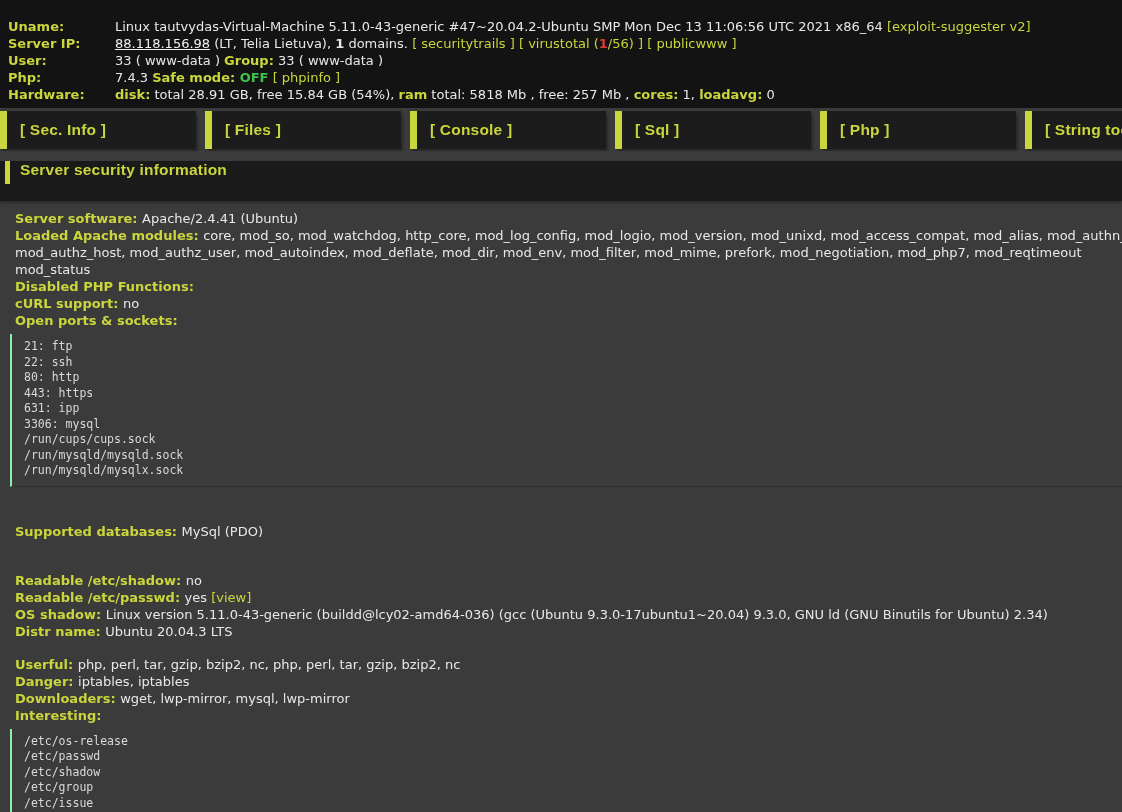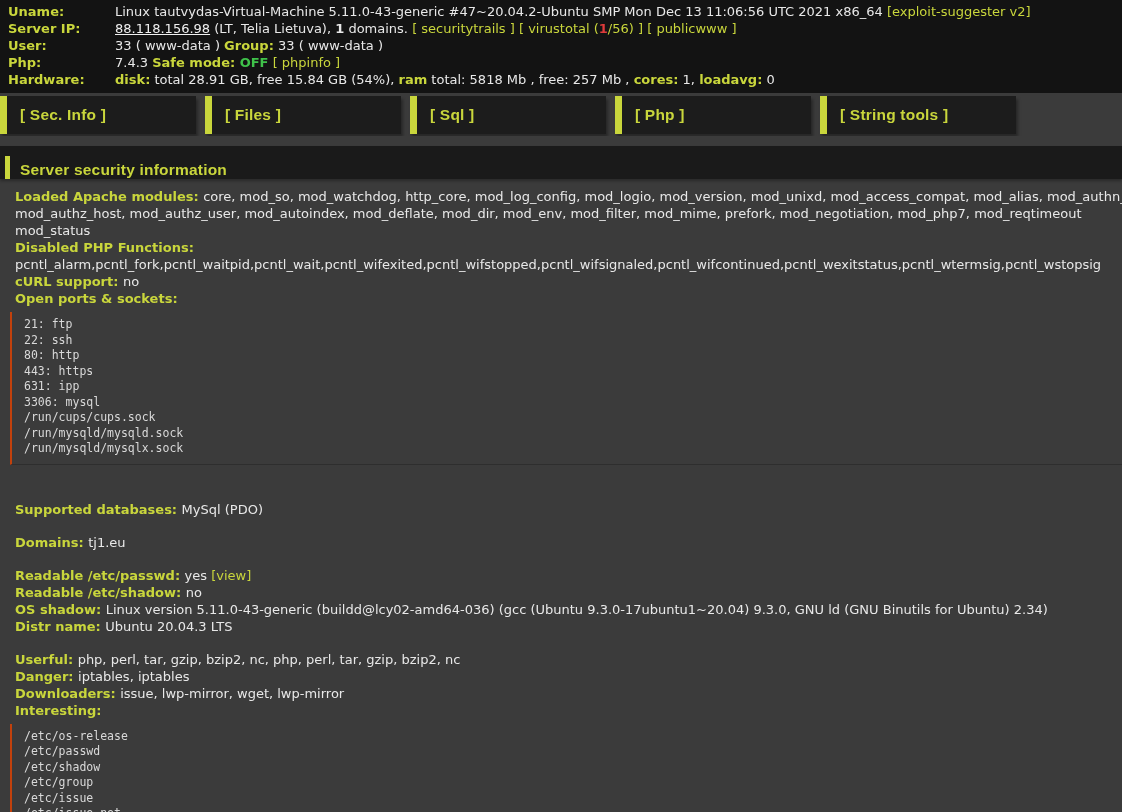--- a/index.html
+++ b/index.html
@@ -6,21 +6,21 @@
   html, body { width: 1122px; height: 812px; overflow: hidden; }
   body {
     background: var(--body_bg, #3b3b3b);
     font-family: "DejaVu Sans", "Liberation Sans", sans-serif;
     font-size: 13px;
     color: var(--text, #e8e8e8);
   }
   
   .top-header {
     background: var(--header_bg, #131313);
-    padding: 3px 8px 5px 8px;
+    padding: 18px 8px 5px 8px;
   }
   .info-row { display: flex; line-height: 17px; white-space: nowrap; overflow: hidden; }
   .info-label {
     width: 107px; flex: 0 0 107px;
     color: var(--accent, #c9d63c); font-weight: bold;
   }
   .accent-b { color: var(--accent, #c9d63c); font-weight: bold; }
   .val-b { font-weight: bold; }
   .green-b { color: var(--green, #3fc24a); font-weight: bold; }
   .red-b { color: var(--red, #e03b3b); font-weight: bold; }
@@ -38,23 +38,23 @@
     display: flex; align-items: center;
     padding-left: 13px;
     color: var(--accent, #c9d63c);
     font-family: "Liberation Sans", sans-serif;
     font-weight: bold; font-size: 15.5px; letter-spacing: 0.2px;
     box-shadow: 2px 3px 3px rgba(0,0,0,0.35);
     cursor: pointer; white-space: nowrap;
   }
   
   .section-bar {
-    margin-top: 10px; height: 33px;
+    margin-top: 10px; height: 40px;
     background: #1a1a1a;
-    display: flex; align-items: flex-end;
+    display: flex; align-items: flex-start;
     box-shadow: 0 2px 3px rgba(0,0,0,0.3);
   }
   .section-bar .bar-accent {
     width: 5px; height: 23px;
     background: var(--accent, #c9d63c);
     margin: 0 10px 0 5px;
   }
   .section-title {
     color: var(--accent, #c9d63c);
     font-family: "Liberation Sans", sans-serif;
@@ -65,21 +65,21 @@
   .line { line-height: 17px; }
   .clip { white-space: nowrap; overflow: hidden; }
   .blank { height: 16px; }
   .blank-lg { height: 30px; }
   pre.mono-box {
     font-family: "DejaVu Sans Mono", "Liberation Mono", monospace;
     font-size: 11.5px; line-height: 15.5px;
     color: #d9d9d9;
     margin: 5px 0 6px -5px;
     padding: 5px 0 7px 12px;
-    border-left: 2px solid #c2410c;
+    border-left: 2px solid #86efac;
     border-bottom: 1px solid #2e2e2e;
   }
 </style>
 </head>
 <body>
 
 <header class="top-header">
   <div class="info-row">
     <span class="info-label">Uname:</span>
     <span><span>Linux tautvydas-Virtual-Machine 5.11.0-43-generic #47~20.04.2-Ubuntu SMP Mon Dec 13 11:06:56 UTC 2021 x86_64 </span><a class="link-yellow">[exploit-suggester v2]</a></span>
@@ -98,61 +98,61 @@
   </div>
   <div class="info-row">
     <span class="info-label">Hardware:</span>
     <span><span class="accent-b">disk:</span><span> total 28.91 GB, free 15.84 GB (54%), </span><span class="accent-b">ram</span><span> total: 5818 Mb , free: 257 Mb , </span><span class="accent-b">cores:</span><span> 1, </span><span class="accent-b">loadavg:</span><span> 0</span></span>
   </div>
 </header>
 
 <nav class="tab-strip">
   <div class="tab">[ Sec. Info ]</div>
   <div class="tab">[ Files ]</div>
+  <div class="tab">[ Console ]</div>
   <div class="tab">[ Sql ]</div>
   <div class="tab">[ Php ]</div>
   <div class="tab">[ String tools ]</div>
 </nav>
 
 <div class="section-bar">
   <span class="bar-accent"></span>
   <span class="section-title">Server security information</span>
 </div>
 
 <main class="content">
+  <div class="line"><span class="accent-b">Server software: </span><span>Apache/2.4.41 (Ubuntu)</span></div>
   <div class="line clip"><span class="accent-b">Loaded Apache modules: </span><span>core, mod_so, mod_watchdog, http_core, mod_log_config, mod_logio, mod_version, mod_unixd, mod_access_compat, mod_alias, mod_authn_core</span></div>
   <div class="line clip">mod_authz_host, mod_authz_user, mod_autoindex, mod_deflate, mod_dir, mod_env, mod_filter, mod_mime, prefork, mod_negotiation, mod_php7, mod_reqtimeout</div>
   <div class="line">mod_status</div>
   <div class="line"><span class="accent-b">Disabled PHP Functions:</span></div>
-  <div class="line clip">pcntl_alarm,pcntl_fork,pcntl_waitpid,pcntl_wait,pcntl_wifexited,pcntl_wifstopped,pcntl_wifsignaled,pcntl_wifcontinued,pcntl_wexitstatus,pcntl_wtermsig,pcntl_wstopsig</div>
   <div class="line"><span class="accent-b">cURL support: </span><span>no</span></div>
   <div class="line"><span class="accent-b">Open ports &amp; sockets:</span></div>
   <pre class="mono-box">21: ftp
 22: ssh
 80: http
 443: https
 631: ipp
 3306: mysql
 /run/cups/cups.sock
 /run/mysqld/mysqld.sock
 /run/mysqld/mysqlx.sock</pre>
 
   <div class="blank-lg"></div>
   <div class="line"><span class="accent-b">Supported databases: </span><span>MySql (PDO)</span></div>
   <div class="blank"></div>
-  <div class="line"><span class="accent-b">Domains: </span><span>tj1.eu</span></div>
   <div class="blank"></div>
+  <div class="line"><span class="accent-b">Readable /etc/shadow: </span><span>no</span></div>
   <div class="line"><span class="accent-b">Readable /etc/passwd: </span><span>yes </span><a class="link-yellow">[view]</a></div>
-  <div class="line"><span class="accent-b">Readable /etc/shadow: </span><span>no</span></div>
   <div class="line clip"><span class="accent-b">OS shadow: </span><span>Linux version 5.11.0-43-generic (buildd@lcy02-amd64-036) (gcc (Ubuntu 9.3.0-17ubuntu1~20.04) 9.3.0, GNU ld (GNU Binutils for Ubuntu) 2.34)</span></div>
   <div class="line"><span class="accent-b">Distr name: </span><span>Ubuntu 20.04.3 LTS</span></div>
   <div class="blank"></div>
   <div class="line"><span class="accent-b">Userful: </span><span>php, perl, tar, gzip, bzip2, nc, php, perl, tar, gzip, bzip2, nc</span></div>
   <div class="line"><span class="accent-b">Danger: </span><span>iptables, iptables</span></div>
-  <div class="line"><span class="accent-b">Downloaders: </span><span>issue, lwp-mirror, wget, lwp-mirror</span></div>
+  <div class="line"><span class="accent-b">Downloaders: </span><span>wget, lwp-mirror, mysql, lwp-mirror</span></div>
   <div class="line"><span class="accent-b">Interesting:</span></div>
   <pre class="mono-box">/etc/os-release
 /etc/passwd
 /etc/shadow
 /etc/group
 /etc/issue
 /etc/issue.net</pre>
 </main>
 
 </body></html>

